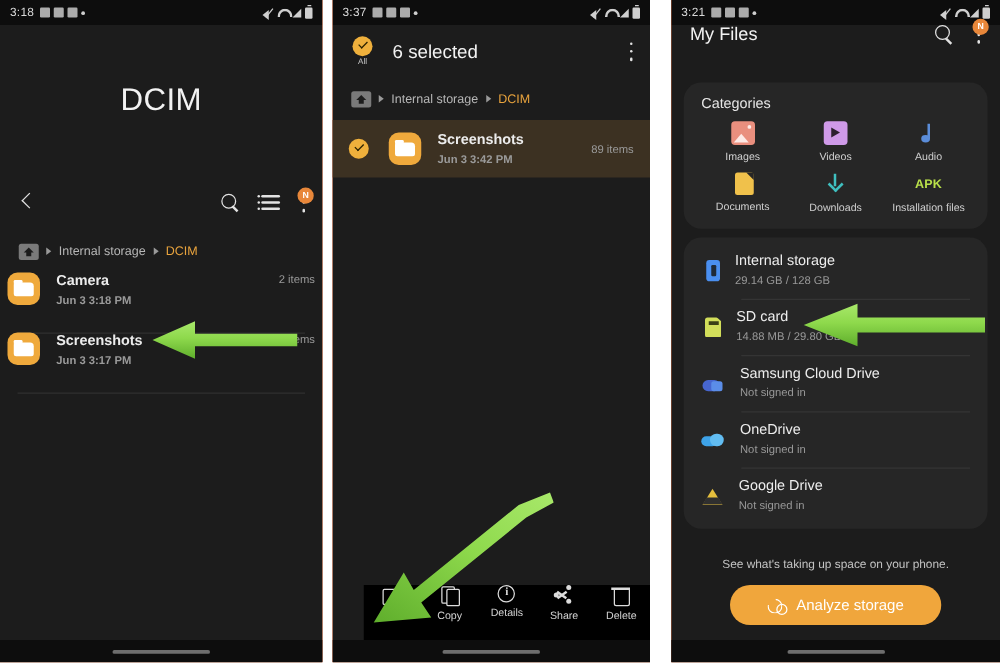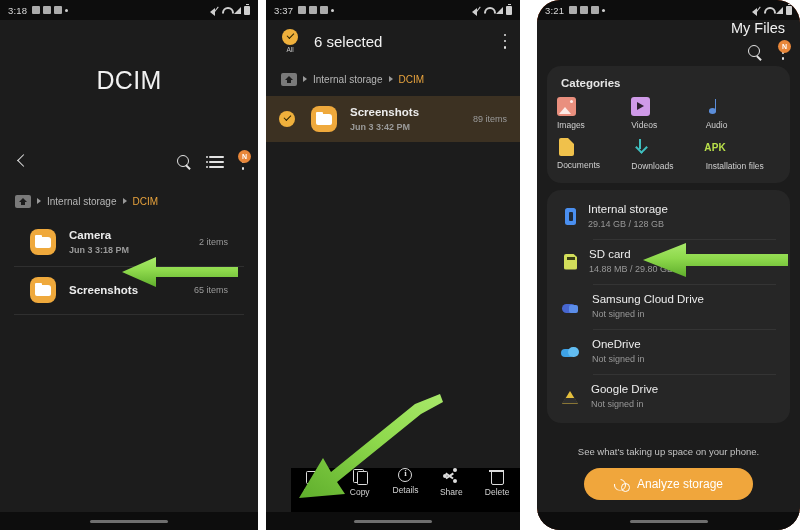--- a/index.html
+++ b/index.html
@@ -16,21 +16,21 @@
   }
   .phone {
     position: absolute;
     top: 0;
     height: 530px;
     background: #c2410c;
     overflow: hidden;
   }
   #panel1 { left: 0px;   width: 258px; }
   #panel2 { left: 266px; width: 254px; }
-  #panel3 { left: 537px; width: 263px; border-radius: 23px; }
+  #panel3 { left: 537px; width: 263px; }
 
   
   .statusbar {
     height: 20px;
     display: flex;
     align-items: center;
     padding: 0 8px;
     font-size: 9.5px;
     color: #d8d8d8;
     background: #0d0d0d;
@@ -194,23 +194,23 @@
     width: 0; height: 0;
     border-top: 3.5px solid transparent;
     border-bottom: 3.5px solid transparent;
     border-left: 4.5px solid #9a9a9a;
   }
   .bc-seg { color: #b6b6b6; }
   .bc-seg.cur { color: #e8a33d; }
 
   .filelist { padding: 0 0 0 0; }
   .filerow {
-    display: flex; align-items: center;
+    display: flex; 
     height: 48px;
-    padding: 0 30px;
+    padding: 0 6px;
     position: relative;
   }
   .filerow + .filerow::before {
     content: "";
     position: absolute; left: 14px; right: 14px; top: 0;
     height: 1px; background: #2f2f2f;
   }
   .filelist.bordered::after {
     content: "";
     display: block;
@@ -387,41 +387,40 @@
   }
   .ic-delete::after {
     content: "";
     position: absolute; left: 0px; top: 2px;
     width: 15px; height: 1.5px; background: #dcdcdc;
   }
 
   
   .myfiles-header {
     height: 40px;
-    display: flex; align-items: flex-end;
+    display: flex; align-items: flex-start;
     padding: 0 15px;
-    flex-direction: column;
   }
   .mf-title { color: #f2f2f2; font-size: 14.5px; flex: 1; }
   .mf-icons { display: flex; align-items: center; gap: 18px; }
 
   .card {
     margin: 6px 10px 0 10px;
     background: #262626;
     border-radius: 14px;
     padding: 10px 10px 12px 10px;
   }
-  .card-title { color: #e6e6e6; font-size: 11.5px; margin: 1px 2px 8px 4px; font-weight: bold; }
+  .card-title { color: #e6e6e6; font-size: 11.5px; margin: 1px 2px 8px 4px; }
   .cat-grid {
     display: grid;
     grid-template-columns: repeat(3, 1fr);
     row-gap: 8px;
   }
   .cat-cell {
-    display: flex; flex-direction: column; align-items: flex-start; gap: 4px;
+    display: flex; flex-direction: column; align-items: center; gap: 4px;
     cursor: pointer;
   }
   .cat-ic { width: 19px; height: 19px; position: relative; }
   .cat-label { font-size: 8.5px; color: #cfcfcf; }
 
   .ic-images {
     background: #e98f7e; border-radius: 3px;
   }
   .ic-images::before {
     content: "";
@@ -686,20 +685,21 @@
           <div class="file-text">
             <div class="file-name">Camera</div>
             <div class="file-sub">Jun 3 3:18 PM</div>
           </div>
           <div class="file-count">2 items</div>
         </div>
         <div class="filerow">
           <div class="folder-ic"></div>
           <div class="file-text">
             <div class="file-name">Screenshots</div>
+            <div class="file-sub">Jun 3 3:17 PM</div>
           </div>
           <div class="file-count">65 items</div>
         </div>
       </div>
 
       <div class="navbar">
           <i></i>
         </div>
     </div>
   </div>

